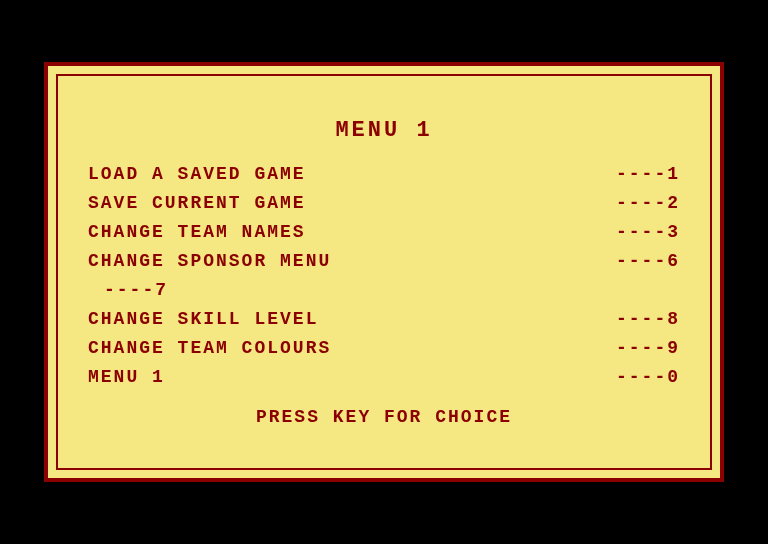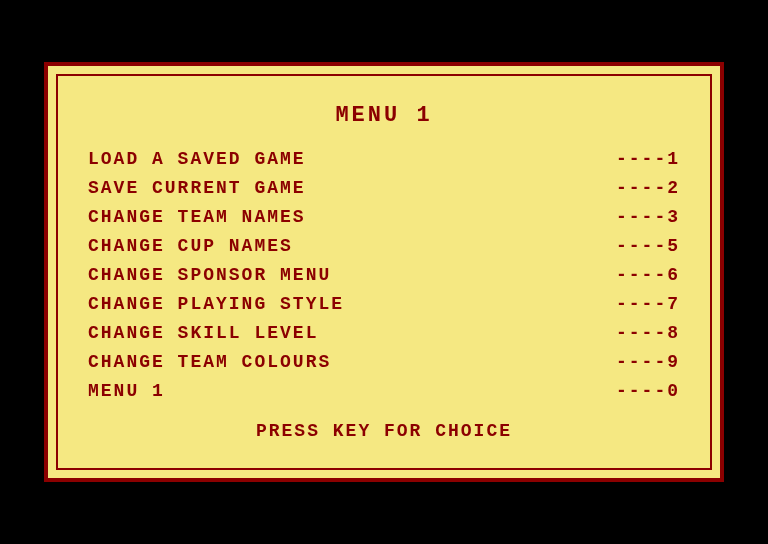--- a/index.html
+++ b/index.html
@@ -97,29 +97,24 @@
         </div>
         <div class="menu-item">
           <span class="menu-item-label">SAVE CURRENT GAME</span>
           <span class="menu-item-key">----2</span>
         </div>
         <div class="menu-item">
           <span class="menu-item-label">CHANGE TEAM NAMES</span>
           <span class="menu-item-key">----3</span>
         </div>
         <div class="menu-item">
-          <span class="menu-item-label">CHANGE CUP NAMES</span>
-          <span class="menu-item-key">----5</span>
-        </div>
-        <div class="menu-item">
           <span class="menu-item-label">CHANGE SPONSOR MENU</span>
           <span class="menu-item-key">----6</span>
         </div>
         <div class="menu-item">
-          <span class="menu-item-label">CHANGE PLAYING STYLE</span>
           <span class="menu-item-key">----7</span>
         </div>
         <div class="menu-item">
           <span class="menu-item-label">CHANGE SKILL LEVEL</span>
           <span class="menu-item-key">----8</span>
         </div>
         <div class="menu-item">
           <span class="menu-item-label">CHANGE TEAM COLOURS</span>
           <span class="menu-item-key">----9</span>
         </div>

